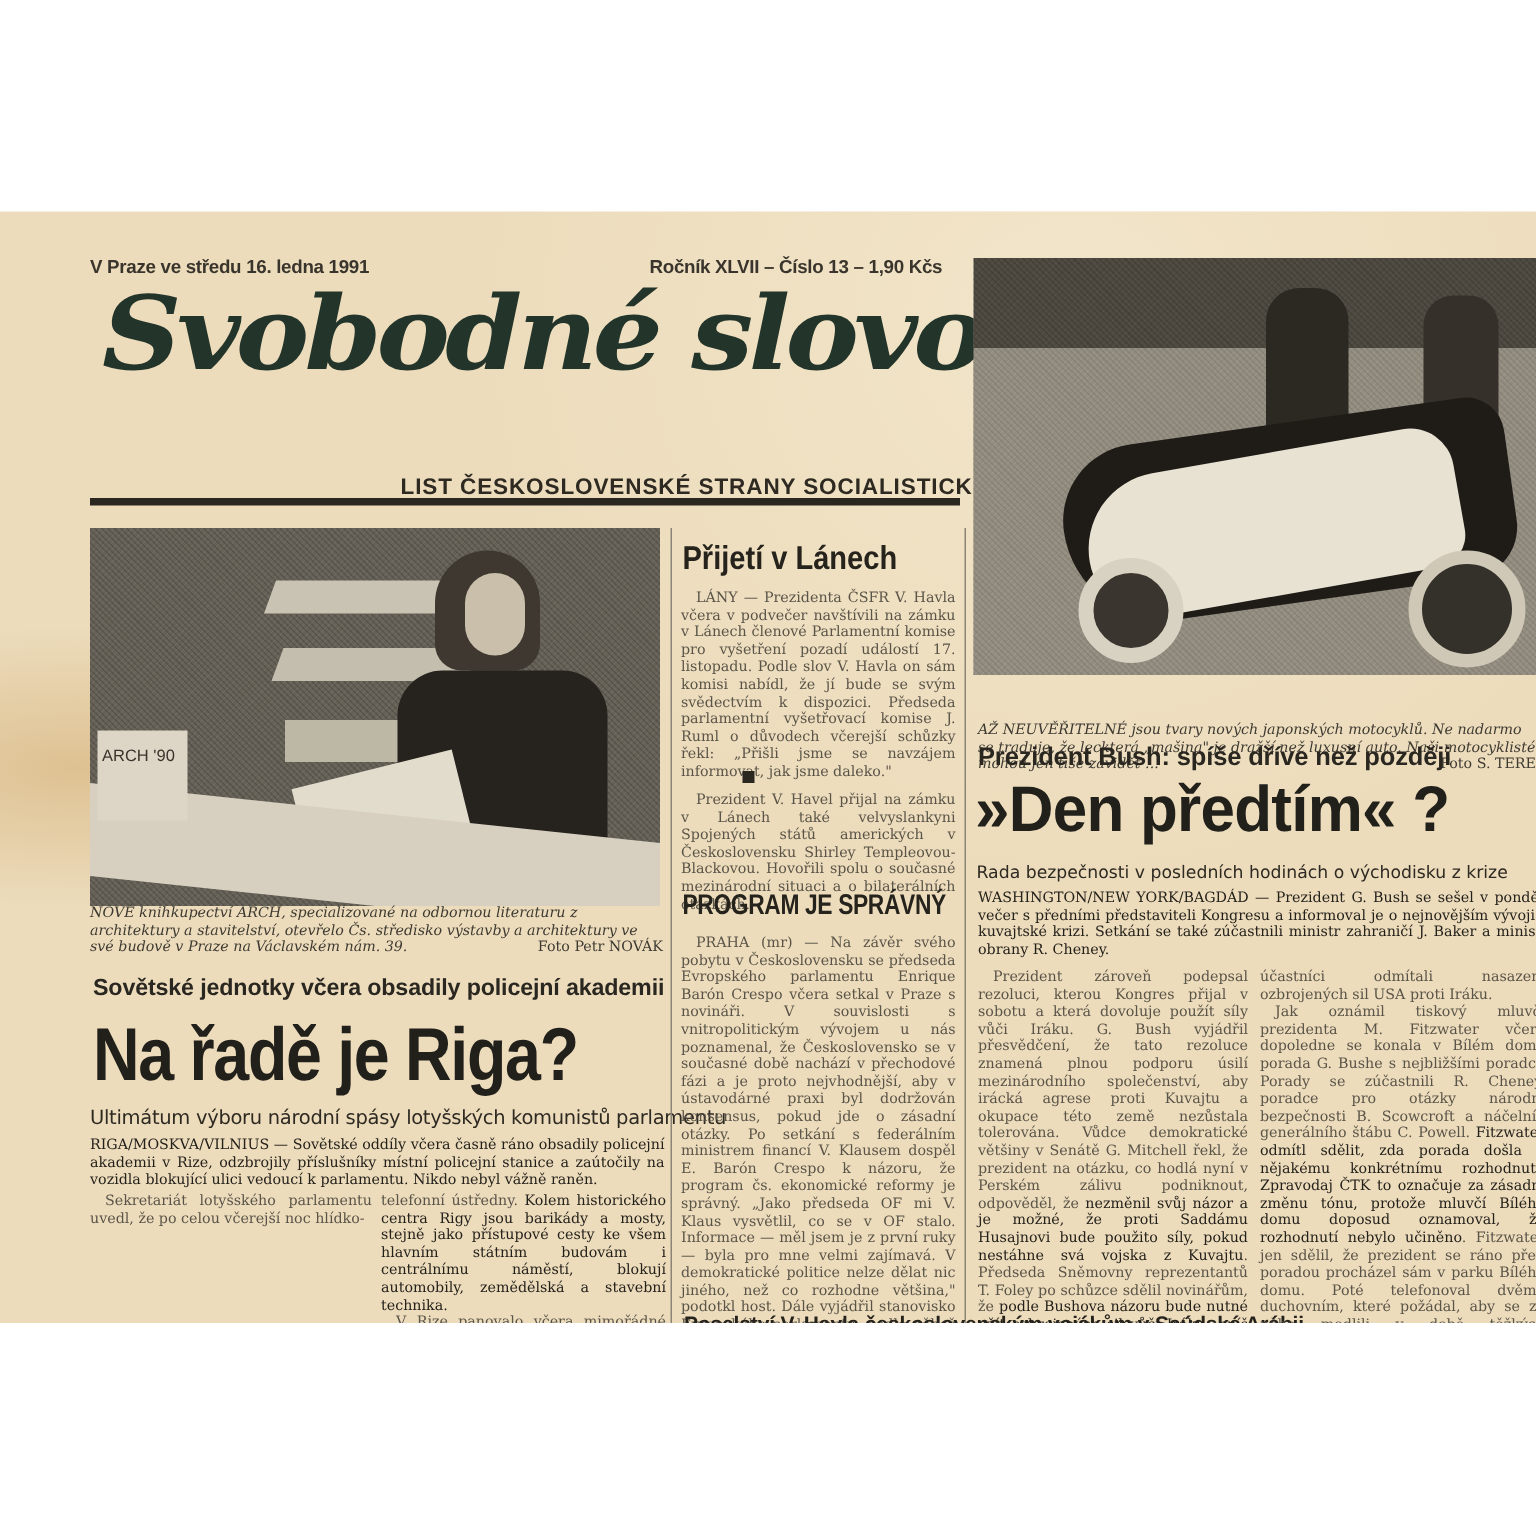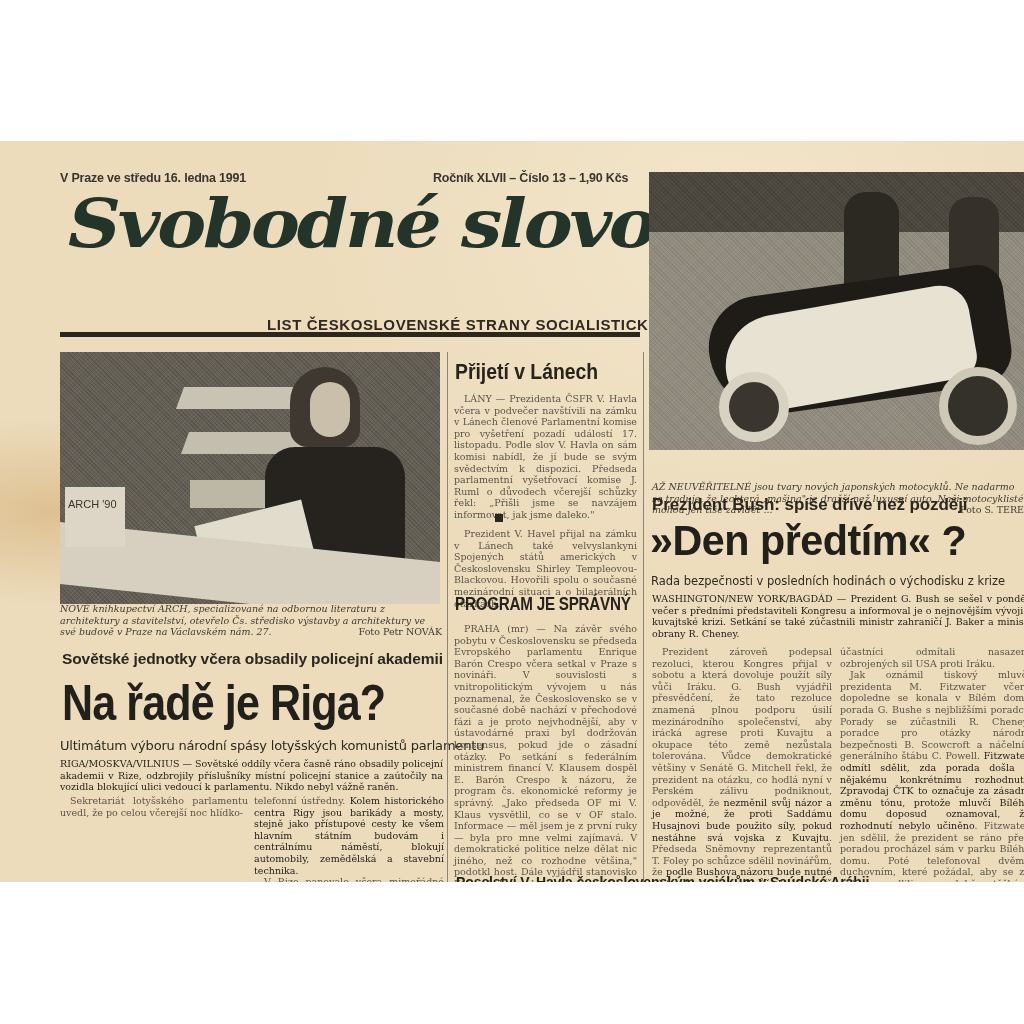--- a/index.html
+++ b/index.html
@@ -106,21 +106,21 @@
     <div class="shape" style="left:130px;top:128px;width:100px;height:28px;background:#bdb7a6;"></div>
     <div class="shape" style="left:230px;top:15px;width:70px;height:80px;background:#3e3830;border-radius:40px 40px 20px 20px;"></div>
     <div class="shape" style="left:250px;top:30px;width:40px;height:55px;background:#c9bfaa;border-radius:20px;"></div>
     <div class="shape" style="left:205px;top:95px;width:140px;height:150px;background:#26221d;border-radius:30px 30px 0 0;"></div>
     <div class="shape" style="left:140px;top:160px;width:110px;height:60px;background:#e2dccd;transform:rotate(-14deg);"></div>
     <div class="shape" style="left:0;top:190px;width:380px;height:62px;background:#d7d0c0;transform:skewY(6deg);"></div>
     <div class="shape" style="left:5px;top:135px;width:60px;height:60px;background:#ddd6c6;"></div>
     <div class="shape" style="left:8px;top:146px;font-family:'Liberation Sans',sans-serif;font-size:11px;color:#3a352c;">ARCH '90</div>
   </div>
   <div class="abs caption cap-shop">
-    <span>NOVÉ knihkupectví ARCH, specializované na odbornou literaturu z architektury a stavitelství, otevřelo Čs. středisko výstavby a architektury ve své budově v Praze na Václavském nám. 27.</span>
+    <span>NOVÉ knihkupectví ARCH, specializované na odbornou literaturu z architektury a stavitelství, otevřelo Čs. středisko výstavby a architektury ve své budově v Praze na Václavském nám. 39.</span>
     <span class="credit">Foto Petr NOVÁK</span>
   </div>
 
   <div class="abs kicker kick-soviet">Sovětské jednotky včera obsadily policejní akademii</div>
   <div class="abs big-riga">Na řadě je Riga?</div>
   <div class="abs lede lede-riga">
     <b>RIGA/MOSKVA/VILNIUS</b><b> — Sovětské oddíly včera časně ráno obsadily policejní akademii v Rize, odzbrojily příslušníky místní policejní stanice a zaútočily na vozidla blokující ulici vedoucí k parlamentu. Nikdo nebyl vážně raněn.</b>
   </div>
   <div class="abs deck-riga">Ultimátum výboru národní spásy lotyšských komunistů parlamentu</div>
   <div class="abs body riga-c1">

